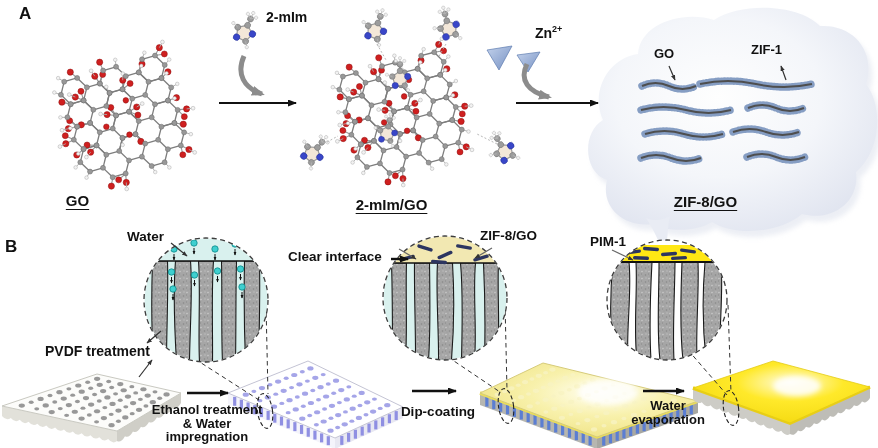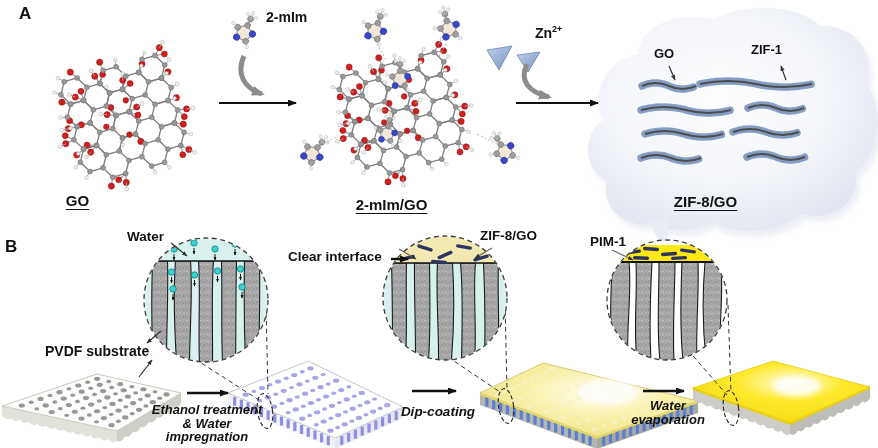--- a/index.html
+++ b/index.html
@@ -1,21 +1,21 @@
 <!DOCTYPE html>
 <html><head>
 <meta charset="utf-8">
 <style>
   html,body{margin:0;padding:0;background:#fff;}
   .fig{position:relative;width:878px;height:448px;background:#fff;overflow:hidden;
        font-family:"Liberation Sans",sans-serif;}
   .fig svg{position:absolute;left:0;top:0;}
   .lbl{position:absolute;color:#111;font-weight:bold;white-space:nowrap;line-height:1.05;}
   .ul{text-decoration:underline;text-underline-offset:3px;}
-  .it{font-style:italic;}
+  .it{}
   .ctr{text-align:center;white-space:normal;}
   sup,sub{font-size:9px;font-weight:bold;}
 </style>
 </head>
 <body>
 
 <div class="fig">
   <svg id="fig" width="878" height="448" viewBox="0 0 878 448">
       <defs>
 <marker id="mB" markerUnits="userSpaceOnUse" markerWidth="10" markerHeight="8" refX="8" refY="3.5" orient="auto">
@@ -1245,21 +1245,21 @@
   <div class="lbl ul ctr" style="left:55px;top:193px;width:45px;font-size:15px">GO</div>
   <div class="lbl" style="left:266px;top:10px;font-size:14px">2-mIm</div>
   <div class="lbl ul ctr" style="left:344px;top:197px;width:95px;font-size:15px">2-mIm/GO</div>
   <div class="lbl" style="left:535px;top:25px;font-size:14px"><span>Zn</span><sup>2+</sup></div>
   <div class="lbl" style="left:654px;top:47px;font-size:13px">GO</div>
   <div class="lbl" style="left:751px;top:43px;font-size:13px">ZIF-1</div>
   <div class="lbl ul ctr" style="left:663px;top:194px;width:85px;font-size:15px">ZIF-8/GO</div>
 
   <div class="lbl" style="left:5px;top:238px;font-size:17px">B</div>
   <div class="lbl" style="left:127px;top:230px;font-size:13.5px">Water</div>
-  <div class="lbl" style="left:45px;top:344px;font-size:14px">PVDF substrate</div>
+  <div class="lbl" style="left:45px;top:344px;font-size:14px">PVDF treatment</div>
   <div class="lbl it ctr" style="left:143px;top:403px;width:128px;font-size:13px">
     <div>Ethanol treatment</div>
     <div>&amp; Water impregnation</div>
   </div>
   <div class="lbl" style="left:480px;top:229px;font-size:13.5px">ZIF-8/GO</div>
   <div class="lbl" style="left:288px;top:250px;font-size:13.5px">Clear interface</div>
   <div class="lbl" style="left:590px;top:235px;font-size:13.5px">PIM-1</div>
   <div class="lbl it ctr" style="left:393px;top:405px;width:90px;font-size:13.5px">Dip-coating</div>
   <div class="lbl it ctr" style="left:618px;top:399px;width:100px;font-size:13px">
     <div>Water</div>

